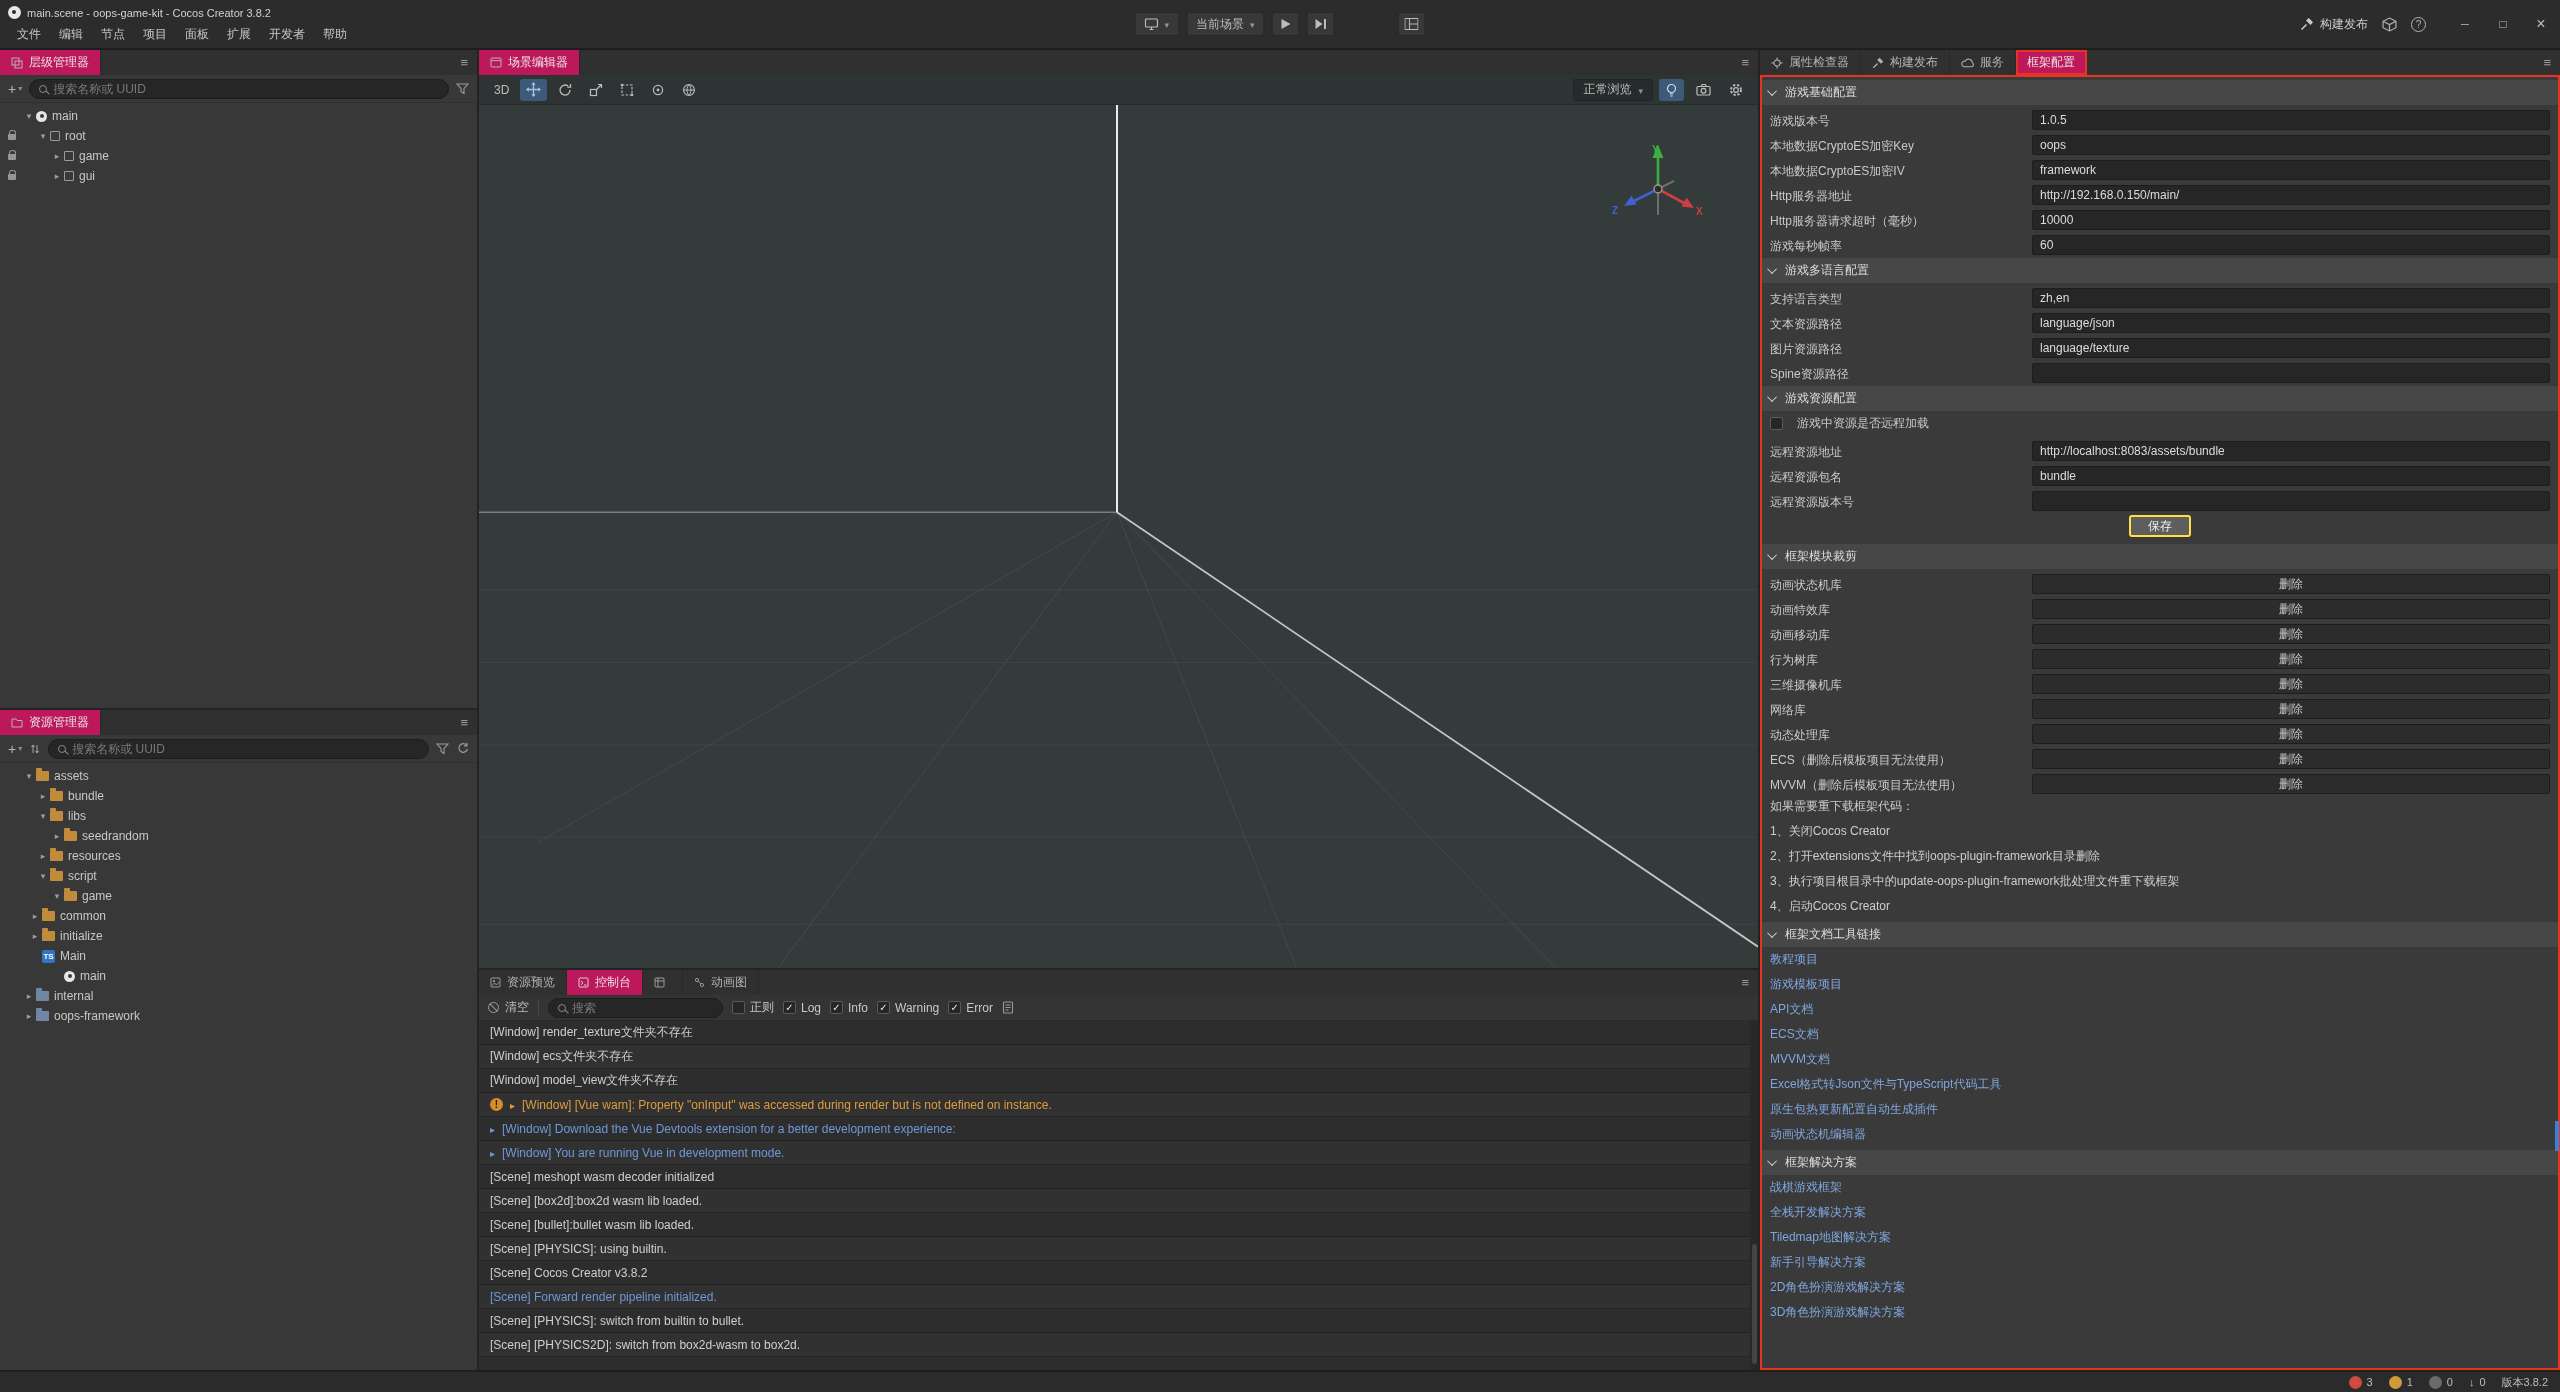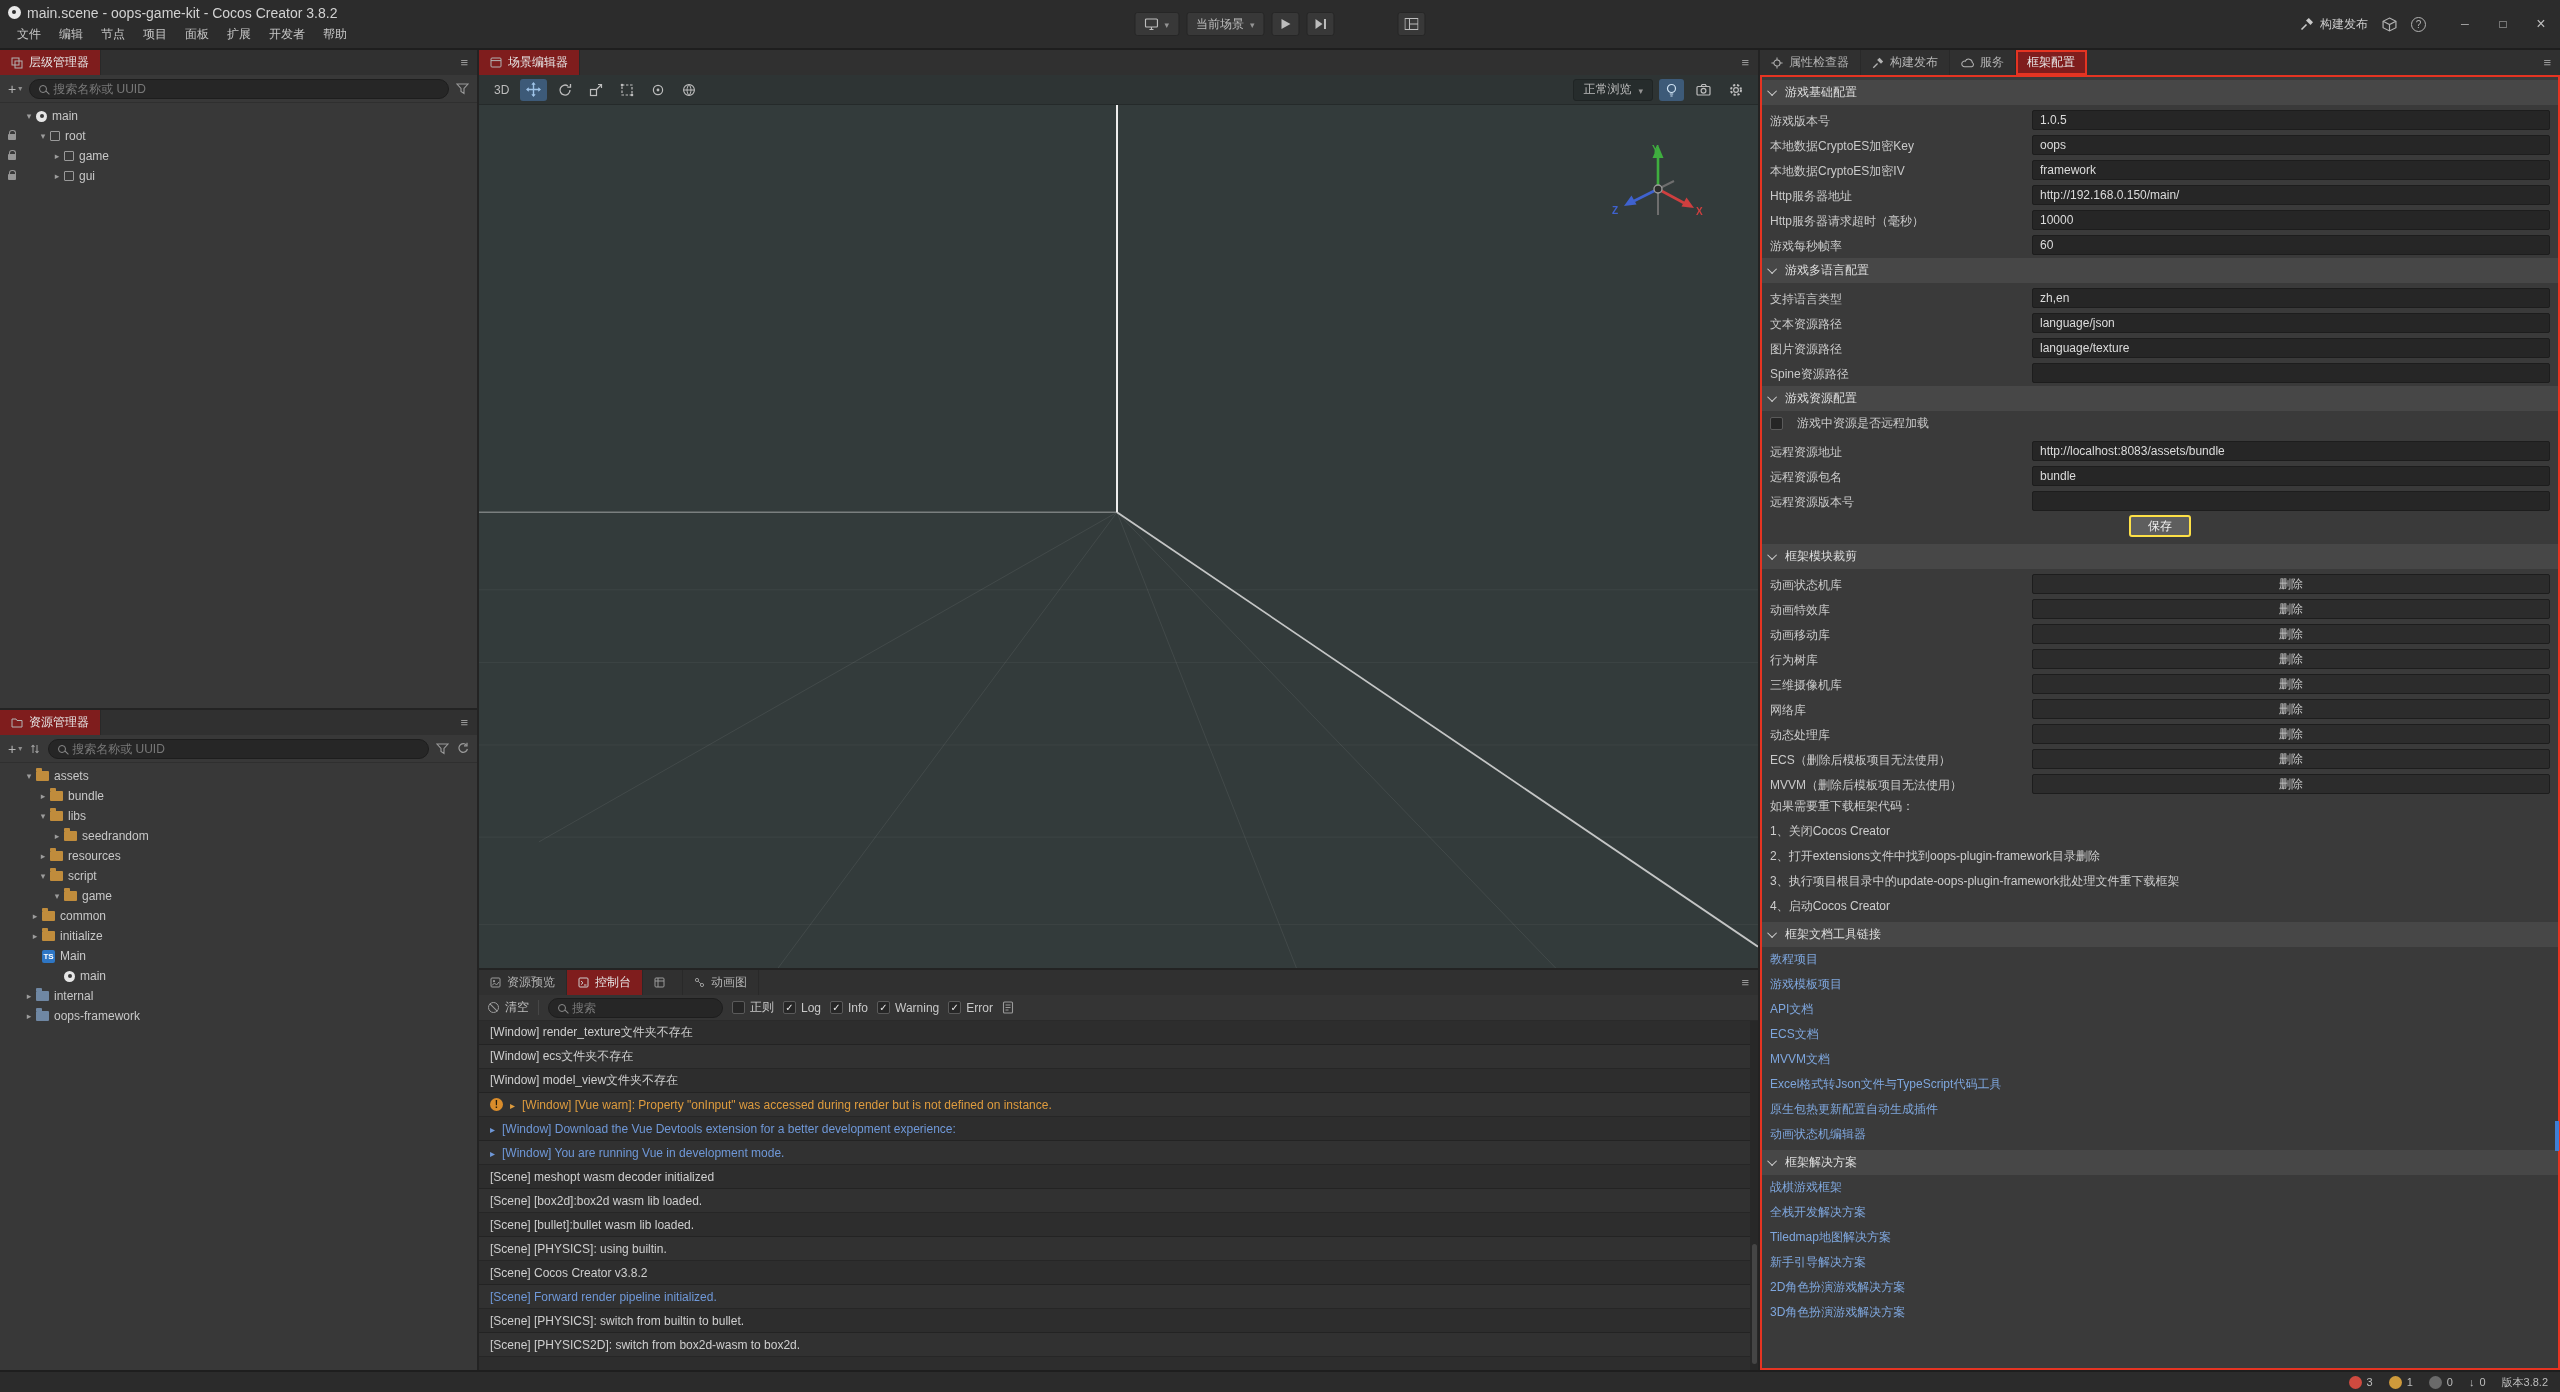--- a/index.html
+++ b/index.html
@@ -7,21 +7,21 @@
 html,body{width:2560px;height:1392px}
 body{background:#232323;color:#c8c8c8;font:12px "Liberation Sans","DejaVu Sans",sans-serif;overflow:hidden}
 .app{display:flex;flex-direction:column;width:100%;height:100%}
 
 
 .topbar{flex:0 0 48px;background:#2c2c2c;border-bottom:2px solid #1e1e1e;position:relative;display:flex}
 .tb-left{display:flex;flex-direction:column;justify-content:space-between;padding:5px 0 3px 8px}
 .title-line{display:flex;align-items:center;gap:6px;height:15px}
 .app-logo{width:13px;height:13px;border-radius:50%;background:#e9e9e9;position:relative;flex:none}
 .app-logo::after{content:"";position:absolute;left:4px;top:4px;width:4px;height:4px;border-radius:50%;background:#2c2c2c}
-.win-title{font-size:14px;color:#d2d2d2;white-space:nowrap}
+.win-title{font-size:11px;color:#d2d2d2;white-space:nowrap}
 .menu-line{display:flex;align-items:center;height:22px}
 .menu-item{padding:0 9px;color:#c6c6c6;cursor:default}
 .tb-center{position:absolute;left:50%;top:0;transform:translateX(-50%);height:48px;display:flex;align-items:center;gap:7px}
 .tbtn{height:24px;background:#383838;border:1px solid #262626;border-radius:3px;display:flex;align-items:center;gap:6px;padding:0 9px;color:#bdbdbd;cursor:pointer}
 .caret::after{content:"▾";font-size:9px;color:#949494}
 .icon-sq{width:28px;height:24px;background:#383838;border:1px solid #262626;border-radius:3px;display:flex;align-items:center;justify-content:center;cursor:pointer}
 .play-tri{width:0;height:0;border-left:9px solid #bdbdbd;border-top:5.5px solid transparent;border-bottom:5.5px solid transparent}
 .tb-right{margin-left:auto;display:flex;align-items:center;gap:14px}
 .buildbtn{display:flex;align-items:center;gap:6px;color:#cacaca;cursor:pointer}
 .helpico{width:15px;height:15px;border-radius:50%;border:1.3px solid #b2b2b2;display:flex;align-items:center;justify-content:center;cursor:pointer}
@@ -39,21 +39,21 @@
 .col-right{flex:0 0 800px;display:flex;flex-direction:column;position:relative;background:#3a3a3a}
 .panel{background:#383838;display:flex;flex-direction:column;min-height:0}
 .hier{flex:0 0 658px}
 .assetsP{flex:1}
 .scenep{flex:1}
 .consolep{flex:0 0 400px}
 
 
 .tabbar{flex:0 0 25px;background:#303030;display:flex;align-items:stretch}
 .tab{display:flex;align-items:center;gap:6px;padding:0 11px;color:#b3b3b3;border-right:1px solid #292929;cursor:pointer;position:relative}
-.tab.on{background:#7f1d1d;color:#e6e6e6}
+.tab.on{background:#be185d;color:#e6e6e6}
 .tab.red{outline:2px solid #e53422;outline-offset:-2px}
 .menu-gl{margin-left:auto;align-self:center;padding:0 9px;color:#9a9a9a;cursor:pointer}
 .menu-gl::before{content:"≡";font-size:13px}
 
 
 .toolrow{flex:0 0 28px;display:flex;align-items:center;gap:7px;padding:0 8px;border-bottom:1px solid #2f2f2f}
 .addbtn{display:flex;align-items:center;color:#b5b5b5;gap:2px;cursor:pointer}
 .addbtn::before{content:"+";font-size:14px;line-height:1}
 .addbtn::after{content:"▾";font-size:8px;color:#8d8d8d}
 .srch{flex:1;height:20px;background:#262626;border:1px solid #1d1d1d;border-radius:10px;display:flex;align-items:center;gap:6px;padding:0 9px;min-width:0}

